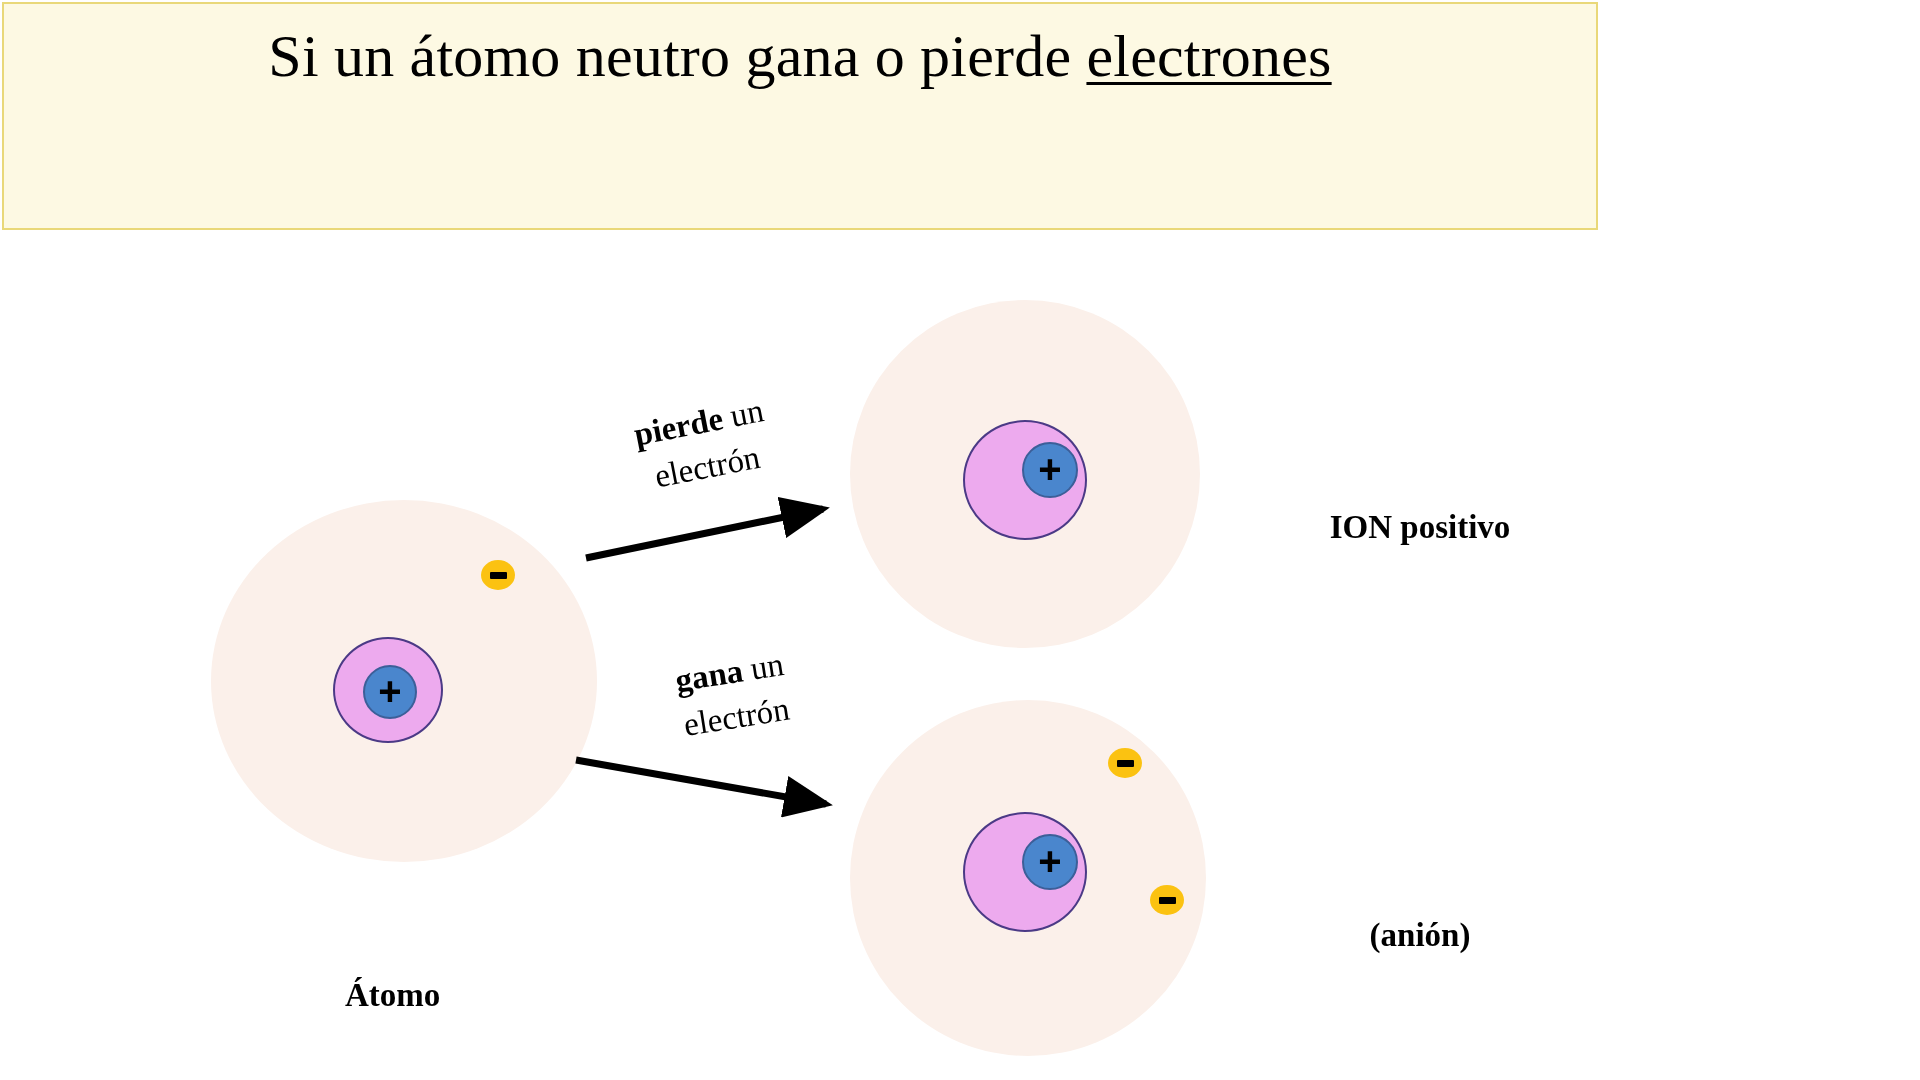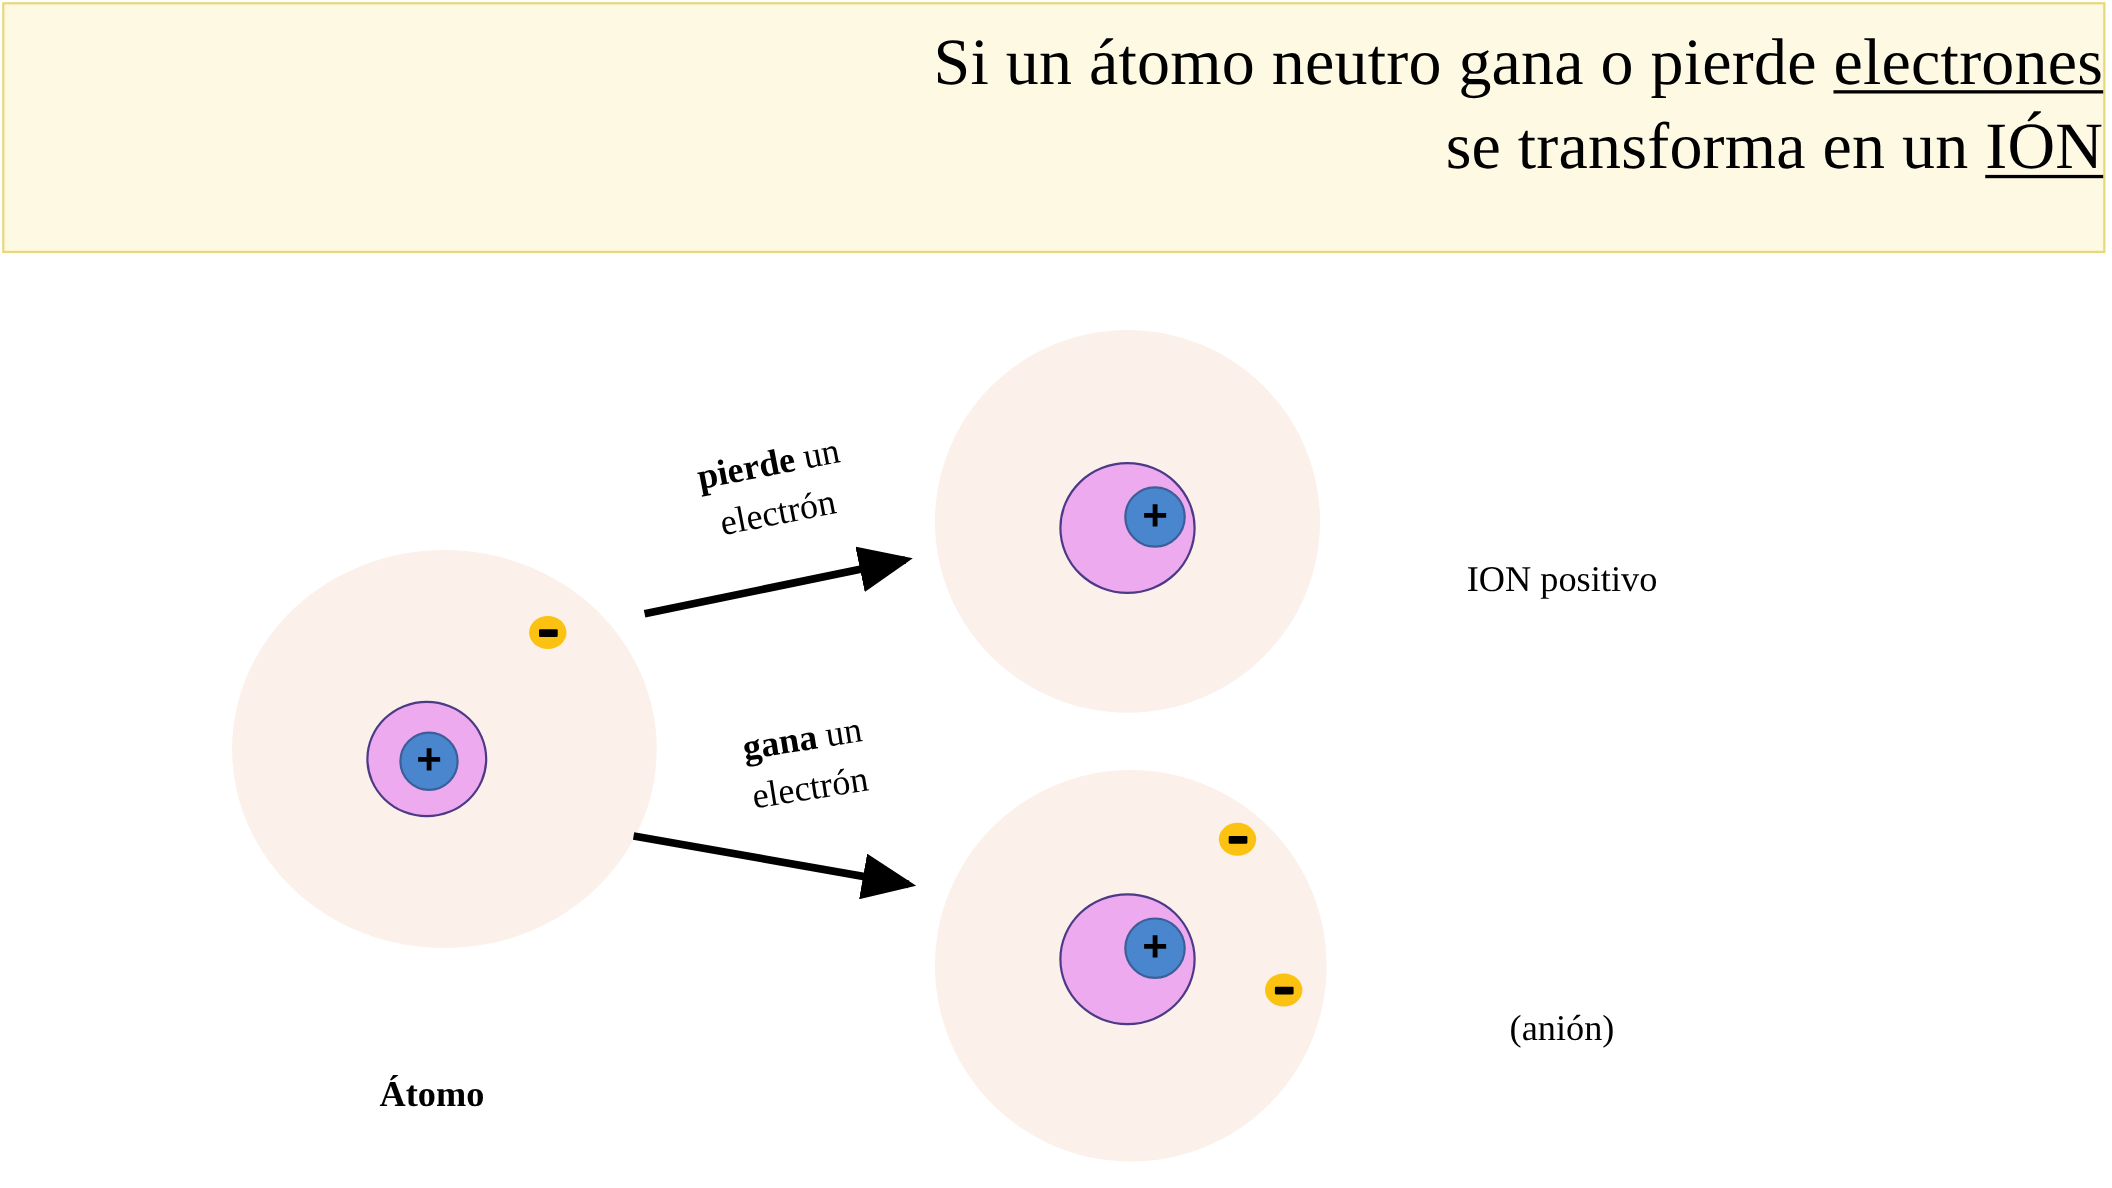--- a/index.html
+++ b/index.html
@@ -14,28 +14,28 @@
     overflow: hidden;
     font-family: "Liberation Serif", "DejaVu Serif", serif;
     color: #000000;
   }
 
   
   #title-banner {
     position: absolute;
     left: 2px;
     top: 2px;
-    width: 1912px;
+    width: 1596px;
     height: 228px;
     background: #fdf9e3;
     border: 2px solid #e9d879;
     box-sizing: border-box;
     display: flex;
     flex-direction: column;
-    align-items: flex-end;
+    align-items: center;
     justify-content: flex-start;
     padding-top: 14px;
   }
   .title-line {
     font-size: 60px;
     line-height: 1.28;
     white-space: pre;
     letter-spacing: 0.2px;
   }
   .u {
@@ -97,21 +97,21 @@
   .minus-bar {
     width: 17px;
     height: 7px;
     background: #000000;
     border-radius: 1px;
   }
 
   
   .side-label {
     position: absolute;
-    font-weight: normal;
+    font-weight: bold;
     font-size: 33px;
     line-height: 1.28;
     text-align: center;
     white-space: pre;
   }
   .atom-label {
     position: absolute;
     font-weight: bold;
     font-size: 33px;
     line-height: 1.28;
@@ -134,21 +134,20 @@
   .arrow-caption .bold-word { font-weight: bold; }
   .arrow-caption .reg-word  { font-weight: normal; }
   #caption-pierde { transform: rotate(-11deg); transform-origin: 50% 50%; }
   #caption-gana   { transform: rotate(-9deg);  transform-origin: 50% 50%; }
 </style>
 </head>
 <body>
 
 <div id="title-banner">
   <div class="title-line"><span>Si un átomo neutro gana o pierde </span><span class="u">electrones</span></div>
-  <div class="title-line"><span>se transforma en un </span><span class="u">IÓN</span></div>
 </div>
 
 <div id="diagram">
 
   <div>
     <div class="shell" style="left:211px; top:270px; width:386px; height:362px;"></div>
     <div class="electron" style="left:481px; top:330px;">
       <span class="minus-bar"></span>
     </div>
     <div class="nucleus-outer" style="left:333px; top:407px; width:110px; height:106px;">

